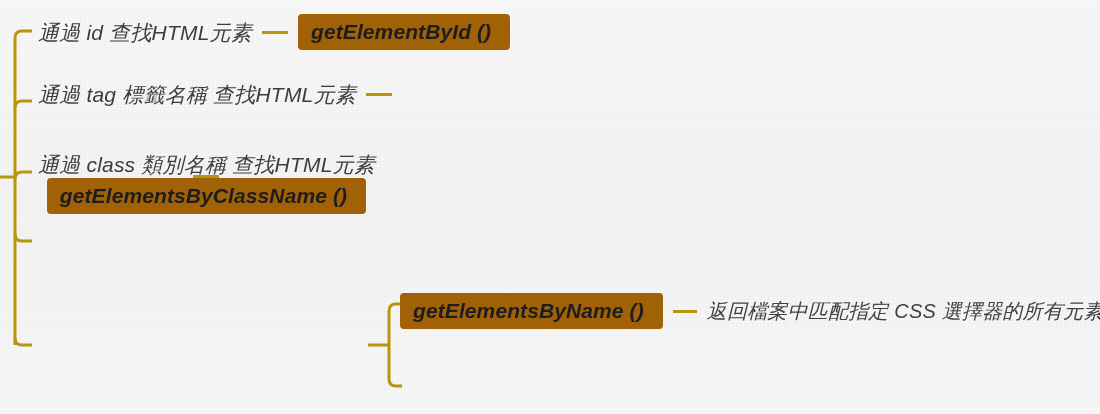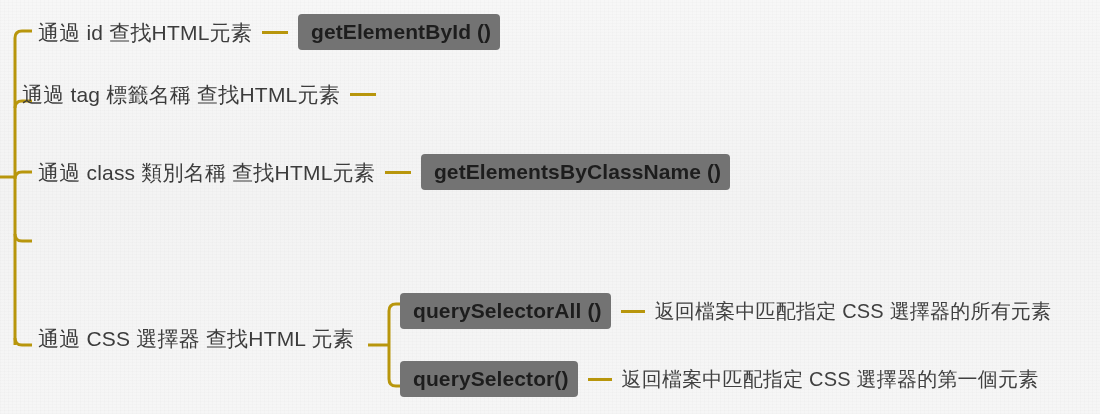--- a/index.html
+++ b/index.html
@@ -33,20 +33,21 @@
     width: 1100px;
     height: 414px;
     pointer-events: none;
   }
 
   .node-row {
     position: absolute;
     display: flex;
     align-items: center;
     white-space: nowrap;
+    font-style: italic;
   }
 
   .node-label {
     font-size: 21px;
     color: #3c3c3c;
     letter-spacing: 0.2px;
     line-height: 1;
   }
 
   .connector {
@@ -56,41 +57,41 @@
     background: #b8960c;
     margin: 0 10px;
     flex: 0 0 auto;
   }
 
   .connector.short {
     width: 24px;
   }
 
   .method-badge {
-    background: #737373;
+    background: #a16207;
     color: #1d1d1d;
     font-size: 21px;
     font-weight: bold;
-    padding: 7px 9px 8px 13px;
+    padding: 7px 19px 8px 13px;
     border-radius: 4px;
     line-height: 1;
     letter-spacing: 0.1px;
   }
 
   .desc-text {
     font-size: 20px;
     color: #404040;
     letter-spacing: 0.2px;
     line-height: 1;
   }
 
   
   #row-id        { left: 38px;  top: 14px; }
-  #row-tag       { left: 22px;  top: 84px; }
-  #row-class     { left: 38px;  top: 154px; }
+  #row-tag       { left: 38px;  top: 84px; }
+  #row-class     { left: 38px;  top: 154px; flex-direction: column; }
   #row-name      { left: 38px;  top: 224px; }
   #row-css       { left: 38px;  top: 328px; }
 
   #row-qsa       { left: 400px; top: 293px; }
   #row-qs        { left: 400px; top: 361px; }
 </style>
 </head>
 <body>
 
 <div id="mindmap">
@@ -130,29 +131,21 @@
     <span class="connector"></span>
   </div>
 
   <div class="node-row" id="row-class">
     <span class="node-label">通過 class 類別名稱 查找HTML元素</span>
     <span class="connector"></span>
     <span class="method-badge">getElementsByClassName ()</span>
   </div>
 
 
-  <div class="node-row" id="row-css">
-    <span class="node-label">通過 CSS 選擇器 查找HTML 元素</span>
-  </div>
 
   <div class="node-row" id="row-qsa">
-    <span class="method-badge">querySelectorAll ()</span>
+    <span class="method-badge">getElementsByName ()</span>
     <span class="connector short"></span>
     <span class="desc-text">返回檔案中匹配指定 CSS 選擇器的所有元素</span>
   </div>
 
-  <div class="node-row" id="row-qs">
-    <span class="method-badge">querySelector()</span>
-    <span class="connector short"></span>
-    <span class="desc-text">返回檔案中匹配指定 CSS 選擇器的第一個元素</span>
-  </div>
 
 </div>
 
 </body></html>

